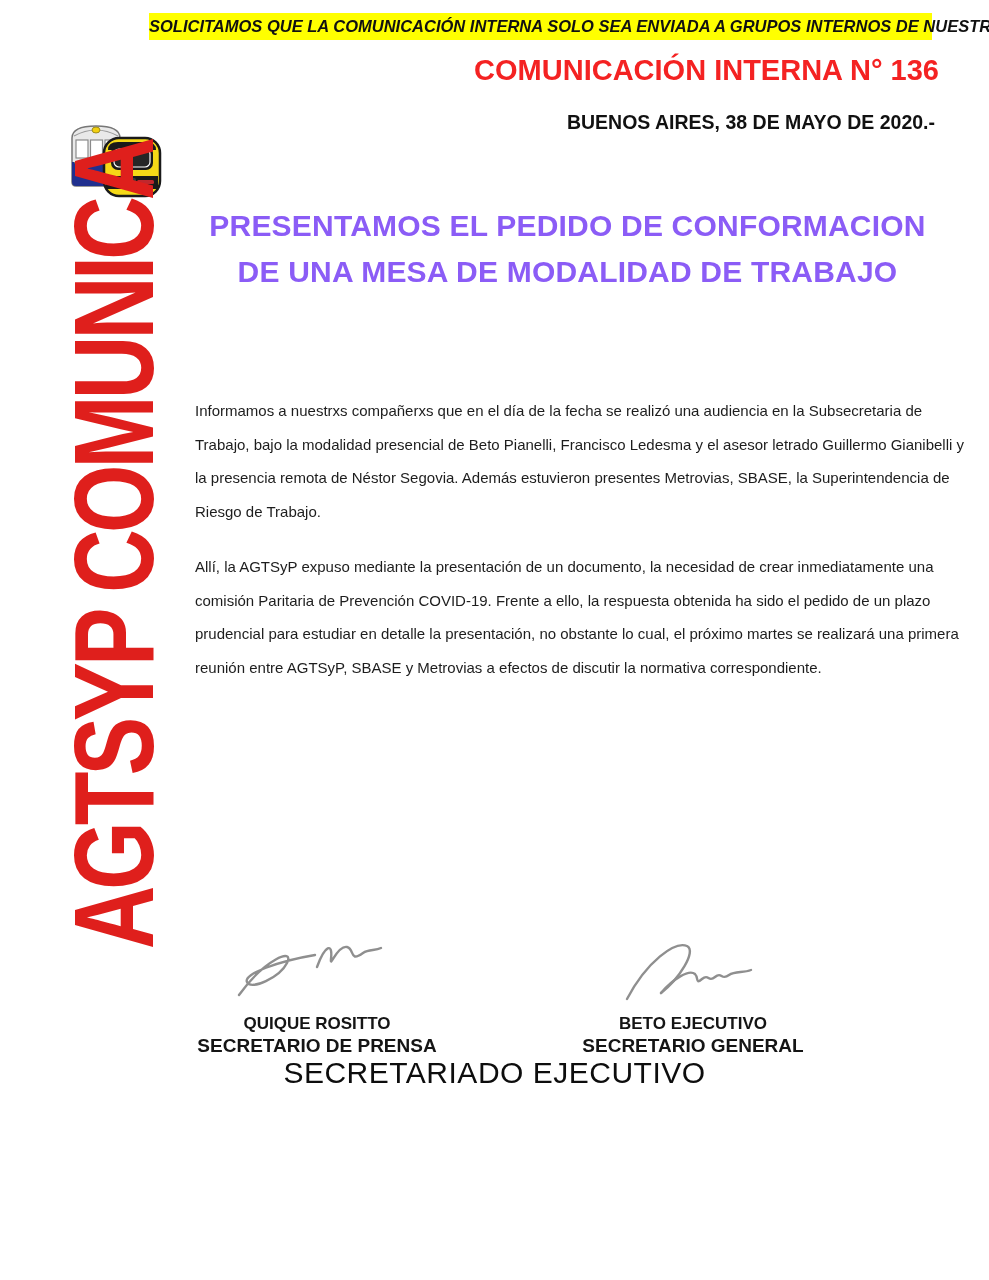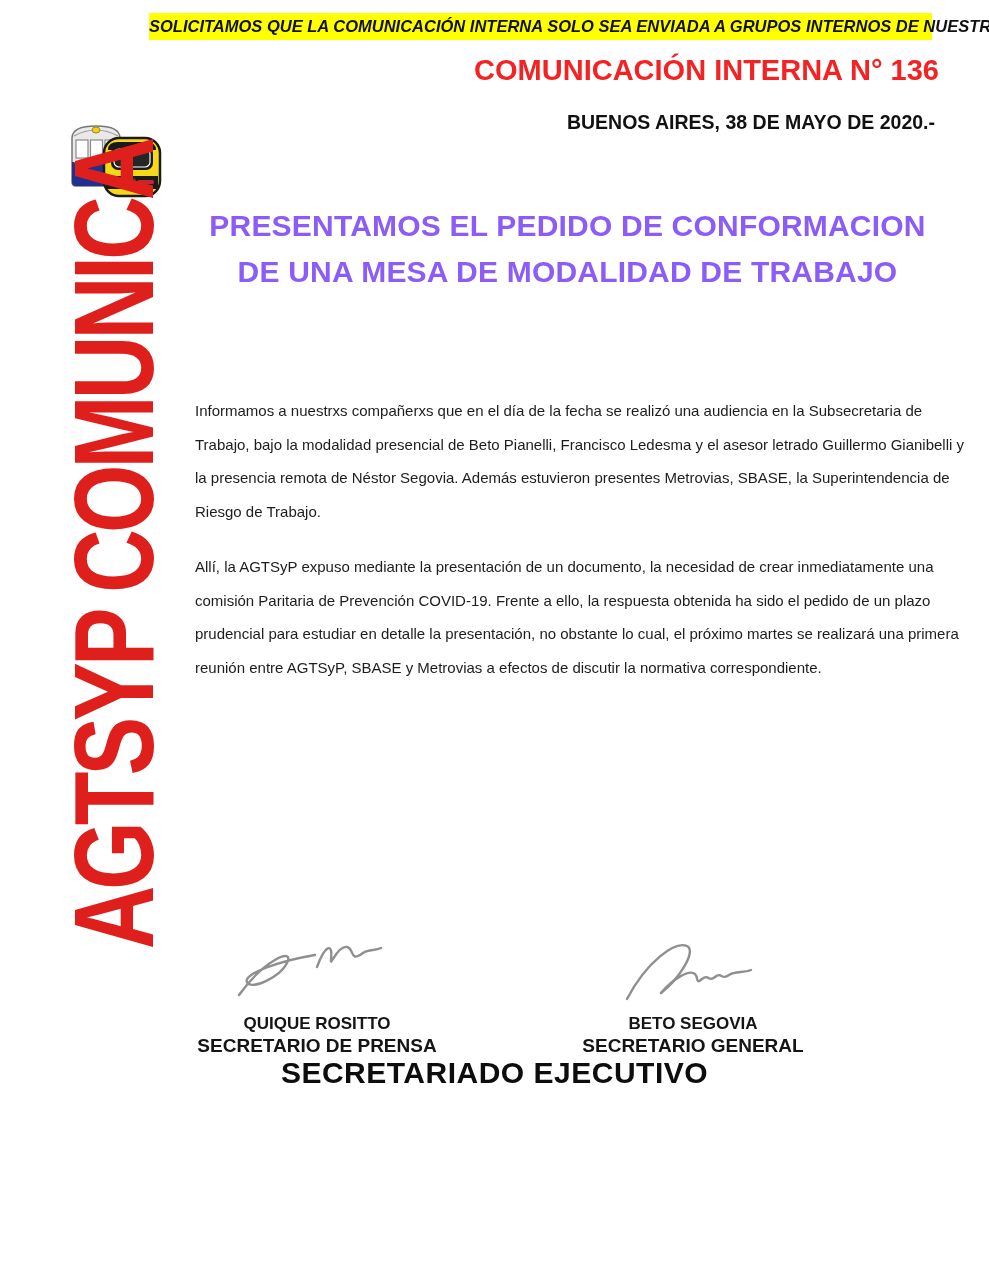--- a/index.html
+++ b/index.html
@@ -117,21 +117,21 @@
     font-weight:600;
     font-size:19px;
     line-height:22px;
     white-space:nowrap;
   }
   .footer-title{
     position:absolute;
     left:0;top:1056px;width:989px;
     text-align:center;
     color:#0d0d0d;
-    font-weight:700;
+    font-weight:400;
     font-size:30px;
     letter-spacing:0.5px;
   }
 </style>
 </head>
 <body>
 
 <div class="page">
 
   <div class="banner">
@@ -204,21 +204,21 @@
 
     <div class="sig-col c3">
       <div class="sig-art">
         <svg width="180" height="76" viewBox="0 0 180 76">
           <g fill="none" stroke="#8f8f8f" stroke-width="2.4" stroke-linecap="round">
             <path d="M24 66 C44 28 72 8 84 13 C94 18 76 46 58 60"></path>
             <path d="M58 60 C70 46 86 36 92 41 C96 45 92 52 99 46 C106 40 105 50 112 44 C119 38 118 48 126 42 C132 38 140 40 148 37"></path>
           </g>
         </svg>
       </div>
-      <div class="sig-name">BETO SEGOVIA</div>
+      <div class="sig-name">BETO EJECUTIVO</div>
       <div class="sig-role">SECRETARIO GENERAL</div>
     </div>
 
   </div>
 
   <div class="footer-title">SECRETARIADO EJECUTIVO</div>
 
 </div>
 
 </body></html>

